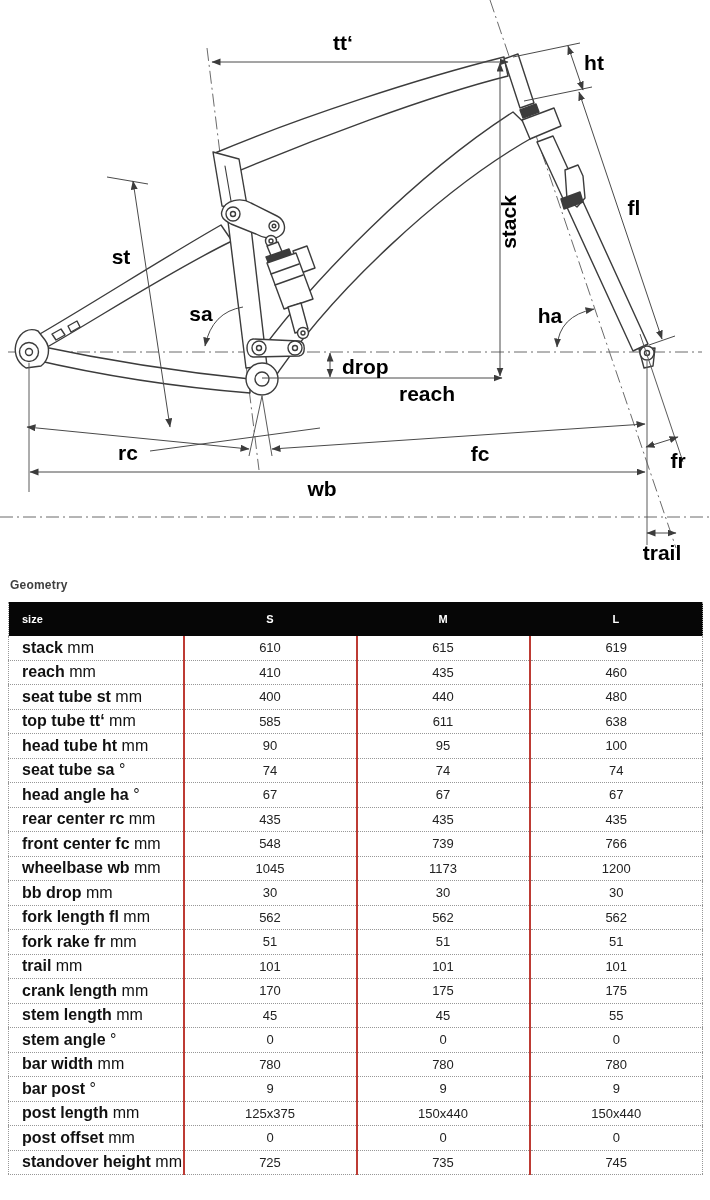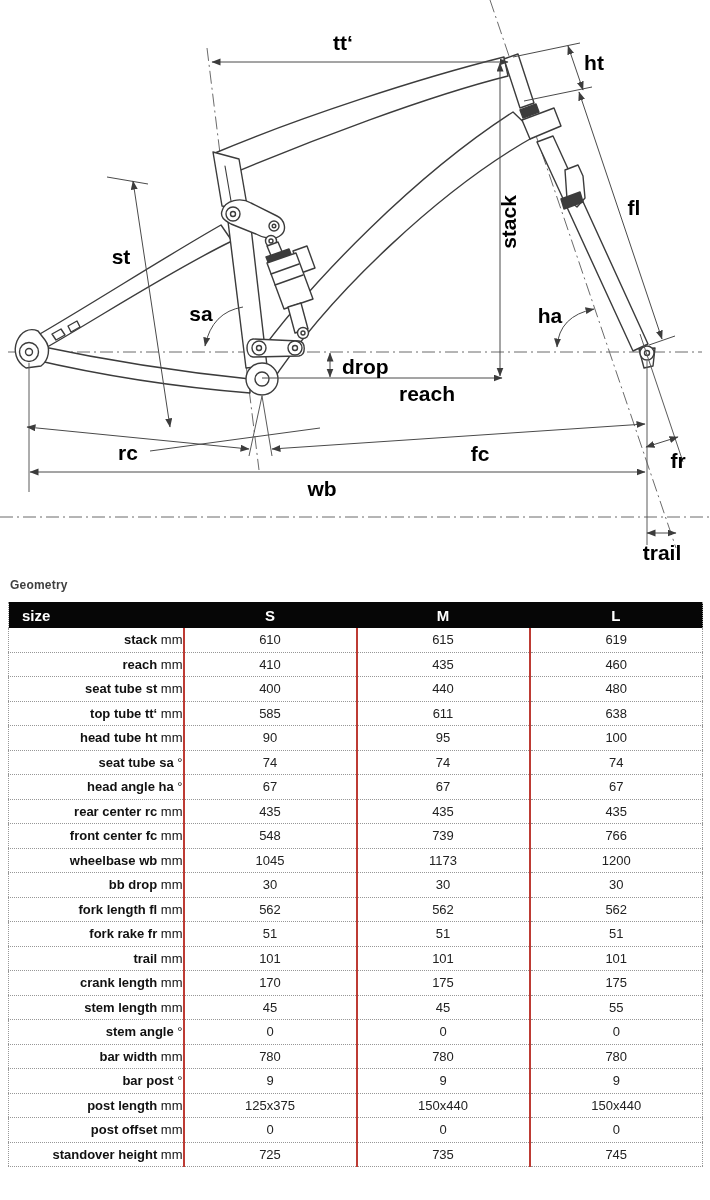--- a/index.html
+++ b/index.html
@@ -2,26 +2,26 @@
 <html><head>
 <meta charset="utf-8">
 <style>
   html,body{margin:0;padding:0;background:#fff;}
   body{width:710px;height:1200px;font-family:"Liberation Sans",sans-serif;color:#111;overflow:hidden;}
   .diagram-wrap{width:692px;height:572px;position:relative;}
   svg text{font-family:"Liberation Sans",sans-serif;font-weight:bold;fill:#000;}
   .page-title{font-size:12px;font-weight:bold;margin:6px 0 10px 10px;color:#404040;letter-spacing:.2px;}
   table.geo{width:694px;margin-left:8px;border-collapse:collapse;table-layout:fixed;font-size:13px;
             border-left:1px dotted #979797;border-right:1px dotted #979797;border-bottom:1px dotted #979797;}
-  table.geo thead th{background:#060606;color:#fff;height:26px;font-weight:bold;font-size:15px;padding:0;}
+  table.geo thead th{background:#060606;color:#fff;height:34px;font-weight:bold;font-size:11px;padding:0;}
   table.geo thead th.size-col{text-align:left;padding-left:13px;}
   table.geo col.c-label{width:175px;}
   table.geo col.c-val{width:173px;}
-  table.geo tbody th{font-weight:normal;text-align:right;padding:0 0 0 13px;height:23.5px;
-                     border-bottom:1px dotted #979797;font-size:13px;color:#111;}
+  table.geo tbody th{font-weight:normal;text-align:left;padding:0 0 0 13px;height:23.5px;
+                     border-bottom:1px dotted #979797;font-size:16px;color:#111;}
   table.geo tbody th b{font-weight:bold;}
   table.geo tbody td{text-align:center;height:23.5px;border-bottom:1px dotted #979797;
                      border-left:2px solid #bd3b34;padding:0;color:#222;font-size:13px;}
 </style>
 </head>
 <body>
 
 <div class="diagram-wrap">
 <svg width="710" height="572" viewBox="0 0 710 572">
   <defs>

